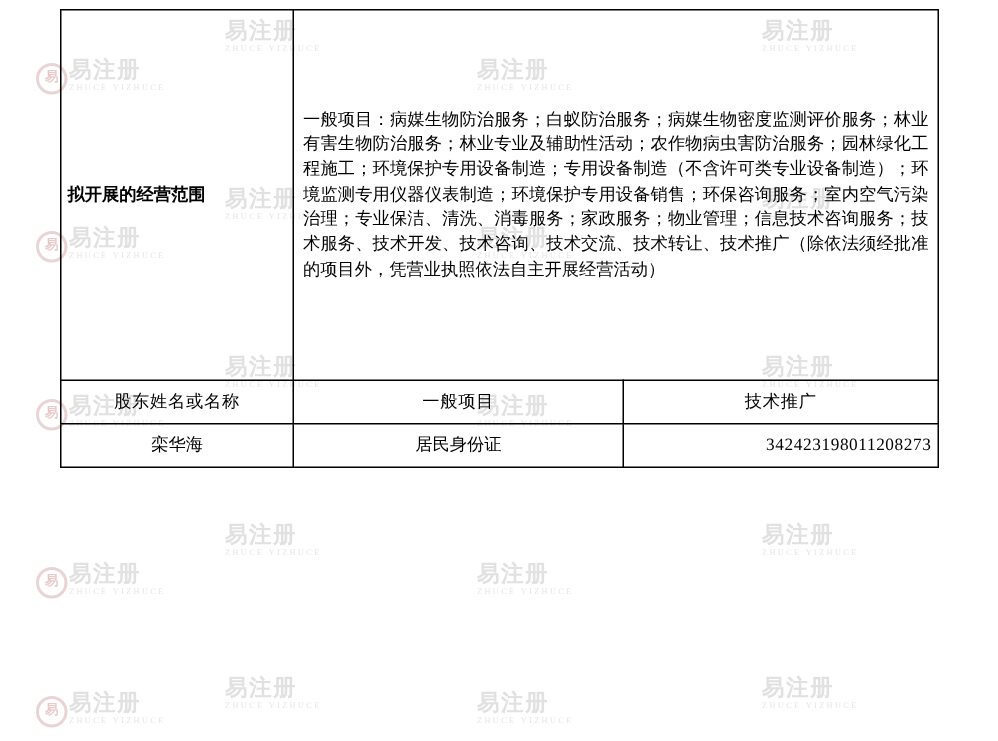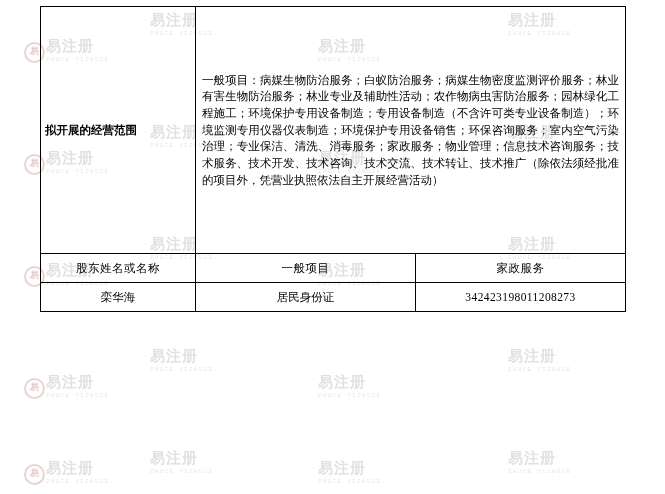--- a/index.html
+++ b/index.html
@@ -59,32 +59,32 @@
     line-height: 1.6;
     font-size: 11.5px;
     vertical-align: middle;
     margin-left: 48px;
   }
   .scope-inner {
     display: block;
     padding: 0 2px;
   }
   .num-cell {
-    text-align: center;
+    text-align: right;
     letter-spacing: 0.4px;
   }
   
   .wm {
     position: absolute;
     pointer-events: none;
     user-select: none;
     white-space: nowrap;
     color: #c9c9c9;
     opacity: 0.55;
-    font-family: Liberation Mono, monospace;
+    font-family: Liberation Serif, serif;
   }
   .wm .wm-main {
     font-size: 15px;
     font-weight: bold;
     letter-spacing: 1px;
     display: block;
     line-height: 1.05;
   }
   .wm .wm-sub {
     font-size: 5.5px;
@@ -253,21 +253,21 @@
     <tbody>
       <tr>
         <td class="scope-label" style="height:240px">拟开展的经营范围</td>
         <td class="scope-body" colspan="4">
           <span class="scope-inner">一般项目：病媒生物防治服务；白蚁防治服务；病媒生物密度监测评价服务；林业有害生物防治服务；林业专业及辅助性活动；农作物病虫害防治服务；园林绿化工程施工；环境保护专用设备制造；专用设备制造（不含许可类专业设备制造）；环境监测专用仪器仪表制造；环境保护专用设备销售；环保咨询服务；室内空气污染治理；专业保洁、清洗、消毒服务；家政服务；物业管理；信息技术咨询服务；技术服务、技术开发、技术咨询、技术交流、技术转让、技术推广（除依法须经批准的项目外，凭营业执照依法自主开展经营活动）</span>
         </td>
       </tr>
       <tr class="row-h-b">
         <td class="label">股东姓名或名称</td>
         <td class="label" colspan="2">一般项目</td>
-        <td class="label" colspan="2">家政服务</td>
+        <td class="label" colspan="2">技术推广</td>
       </tr>
       <tr class="row-h-b">
         <td class="value">栾华海</td>
         <td class="value" colspan="2">居民身份证</td>
         <td class="num-cell" colspan="2">342423198011208273</td>
       </tr>
     </tbody>
   </table>
 
 </div>

